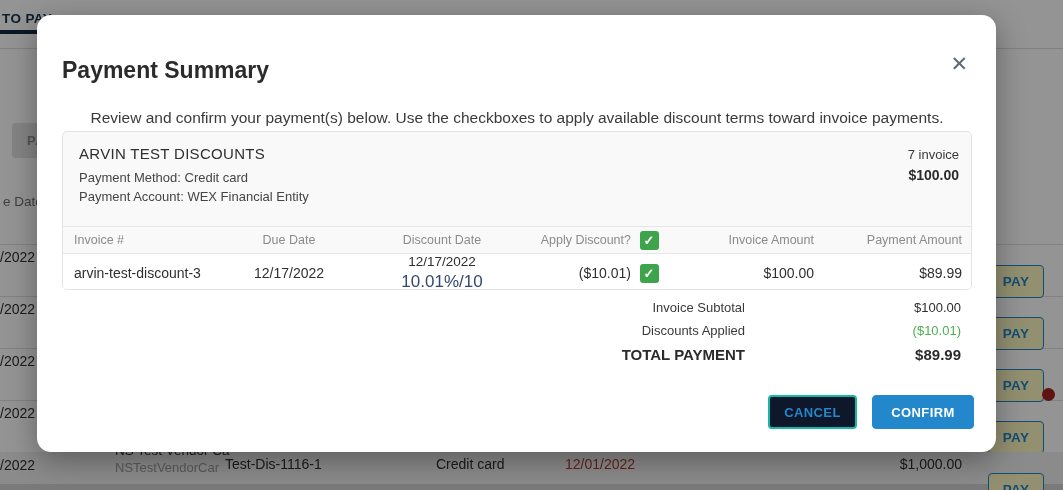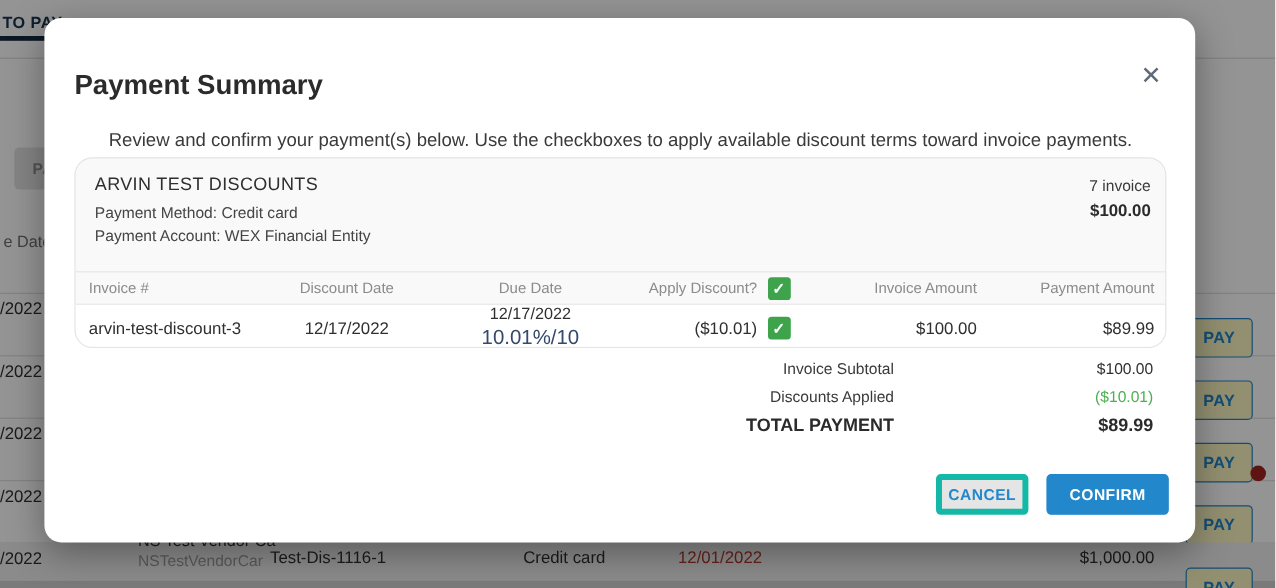--- a/index.html
+++ b/index.html
@@ -39,21 +39,21 @@
 
   
   .modal { position: absolute; left: 37px; top: 15px; width: 959px; height: 437px;
            background: #fff; border-radius: 14px; box-shadow: 0 8px 30px rgba(0,0,0,0.35); }
   .modal-title { position: absolute; left: 25px; top: 42px; font-size: 23px; font-weight: 700; color: #2b2b2b; }
   .modal-close { position: absolute; right: 28px; top: 38px; font-size: 21px; color: #5f6b7a;
                  cursor: pointer; line-height: 21px; }
   .modal-desc { position: absolute; left: 25px; top: 94px; width: 910px; font-size: 15.5px; color: #3a3a3a; text-align: center; }
 
   .card { position: absolute; left: 25px; top: 116px; width: 910px; height: 159px;
-          background: #faf9f9; border: 1px solid #e4e4e4; border-radius: 15px; overflow: hidden; }
+          background: #faf9f9; border: 1px solid #e4e4e4; border-radius: 5px; overflow: hidden; }
   .card-head { position: relative; height: 94px; padding: 13px 16px 0 16px; }
   .vendor-name { font-size: 15px; color: #2f2f2f; letter-spacing: .3px; margin-bottom: 6px; }
   .vendor-line { font-size: 13px; color: #454545; line-height: 19px; }
   .card-head-right { position: absolute; right: 12px; top: 15px; text-align: right; }
   .invoice-count { font-size: 13px; color: #3a3a3a; margin-bottom: 5px; }
   .vendor-total { font-size: 14px; font-weight: 700; color: #2b2b2b; }
 
   .tbl-row { display: grid; grid-template-columns: 140px 150px 156px 111px 36px 147px 148px;
              align-items: center; padding: 0 11px; }
   .tbl-head { height: 27px; border-top: 1px solid #e7e7e7; font-size: 12.5px; color: #8b8b8b; }
@@ -74,21 +74,21 @@
   .t-label { font-size: 13px; color: #3a3a3a; text-align: right; }
   .t-value { width: 216px; text-align: right; font-size: 13px; color: #2f2f2f; }
   .t-green { color: #4caf50; }
   .t-total .t-label { font-size: 15px; font-weight: 700; color: #2b2b2b; }
   .t-total .t-value { font-size: 15px; font-weight: 700; color: #2b2b2b; }
 
   .modal-actions { position: absolute; right: 22px; bottom: 23px; display: flex; gap: 15px; }
   .btn { height: 34px; border-radius: 4px; font-size: 13px; font-weight: 700; letter-spacing: .4px;
          display: flex; align-items: center; justify-content: center; cursor: pointer;
          font-family: "Liberation Sans", sans-serif; }
-  .btn-cancel { width: 77px; background: #e5e5e5; border: 5px solid #14b8a6; color: #2287cb; }
+  .btn-cancel { width: 89px; background: #0f172a; border: 2px solid #14b8a6; color: #2287cb; }
   .btn-confirm { width: 102px; background: #2287cb; border: 1px solid #2287cb; color: #fff; }
 </style>
 </head>
 <body>
 
 <div class="stage">
 
   <div class="bg-page">
     <div class="bg-tab">TO PAY</div>
     <div class="bg-tab-underline"></div>
@@ -138,22 +138,22 @@
         <div class="vendor-line">Payment Method: Credit card</div>
         <div class="vendor-line">Payment Account: WEX Financial Entity</div>
         <div class="card-head-right">
           <div class="invoice-count">7 invoice</div>
           <div class="vendor-total">$100.00</div>
         </div>
       </div>
 
       <div class="tbl-row tbl-head">
         <div class="c-left">Invoice #</div>
+        <div class="c-center">Due Date</div>
         <div class="c-center">Discount Date</div>
-        <div class="c-center">Due Date</div>
         <div class="c-right">Apply Discount?</div>
         <div class="c-check">
           <div class="checkbox">
             <span>✓</span>
           </div>
         </div>
         <div class="c-right">Invoice Amount</div>
         <div class="c-right">Payment Amount</div>
       </div>
 

